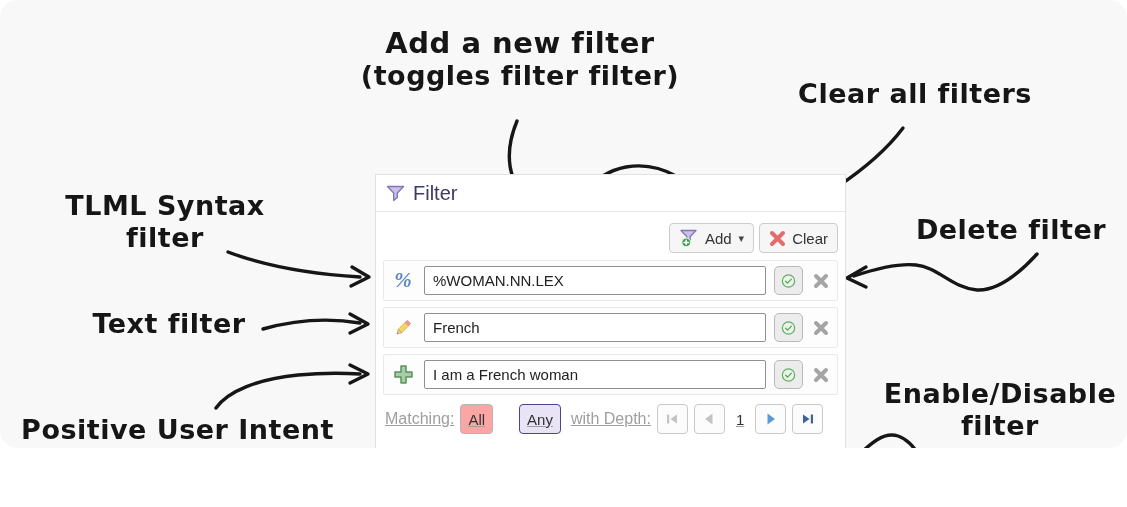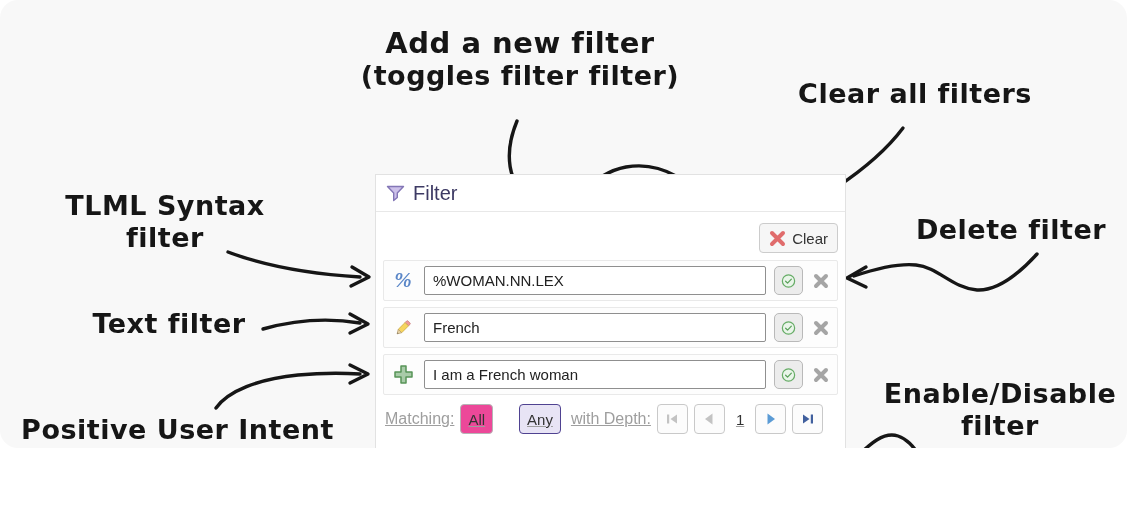--- a/index.html
+++ b/index.html
@@ -58,21 +58,21 @@
   }
   .del-btn{
     width:20px;height:20px;flex:none;display:flex;align-items:center;
     justify-content:center;cursor:pointer;border:none;background:transparent;padding:0;
   }
   .panel-footer{
     display:flex;align-items:center;gap:6px;padding:3px 9px 14px 9px;
     color:#9e9e9e;font-size:16px;text-decoration:underline;
   }
   .opt-btn{
-    height:30px;background:#ec4899;border:1px solid #b5b5b5;border-radius:4px;
+    height:30px;background:#fca5a5;border:1px solid #b5b5b5;border-radius:4px;
     padding:0 7px;font-size:15px;color:#333;cursor:pointer;box-sizing:border-box;
   }
   .opt-btn.selected{background:#e8e4f5;border:1px solid #4f4291;margin-left:20px;}
   .pager-btn{
     width:31px;height:30px;background:#fcfcfc;border:1px solid #c9c9c9;
     border-radius:4px;display:inline-flex;align-items:center;justify-content:center;
     cursor:pointer;box-sizing:border-box;padding:0;
   }
   .page-num{color:#333;font-size:15px;margin:0 5px;}
   .lbl-depth{margin-left:4px;}
@@ -141,20 +141,29 @@
   <div class="panel">
 
     <div class="panel-header">
       <svg width="19" height="19" viewBox="0 0 19 19">
         <path d="M1.5 2.5 h16 l-6.2 6.5 v4.5 l-3.6 3 v-7.5 z" fill="#cdc1ea" stroke="#8376b6" stroke-width="1.4" stroke-linejoin="round"></path>
       </svg>
       <span class="panel-title">Filter</span>
     </div>
 
     <div class="toolbar">
+      <button class="tool-btn">
+        <svg width="20" height="19" viewBox="0 0 20 19">
+          <path d="M2 1.5 h15 l-5.8 6 v4 l-3.4 2.8 v-6.8 z" fill="#cdc1ea" stroke="#8376b6" stroke-width="1.3" stroke-linejoin="round"></path>
+          <circle cx="7.2" cy="13.4" r="4.4" fill="#3d9e4a" stroke="#ffffff" stroke-width="1"></circle>
+          <path d="M7.2 11.2 v4.4 M5 13.4 h4.4" stroke="#ffffff" stroke-width="1.5" stroke-linecap="round"></path>
+        </svg>
+        <span>Add</span>
+        <span class="caret">▾</span>
+      </button>
       <button class="tool-btn">
         <svg width="17" height="17" viewBox="0 0 17 17">
           <path d="M3 3 L14 14 M14 3 L3 14" stroke="#e06c6c" stroke-width="4" stroke-linecap="round"></path>
         </svg>
         <span>Clear</span>
       </button>
     </div>
 
     <div class="rows">
 

